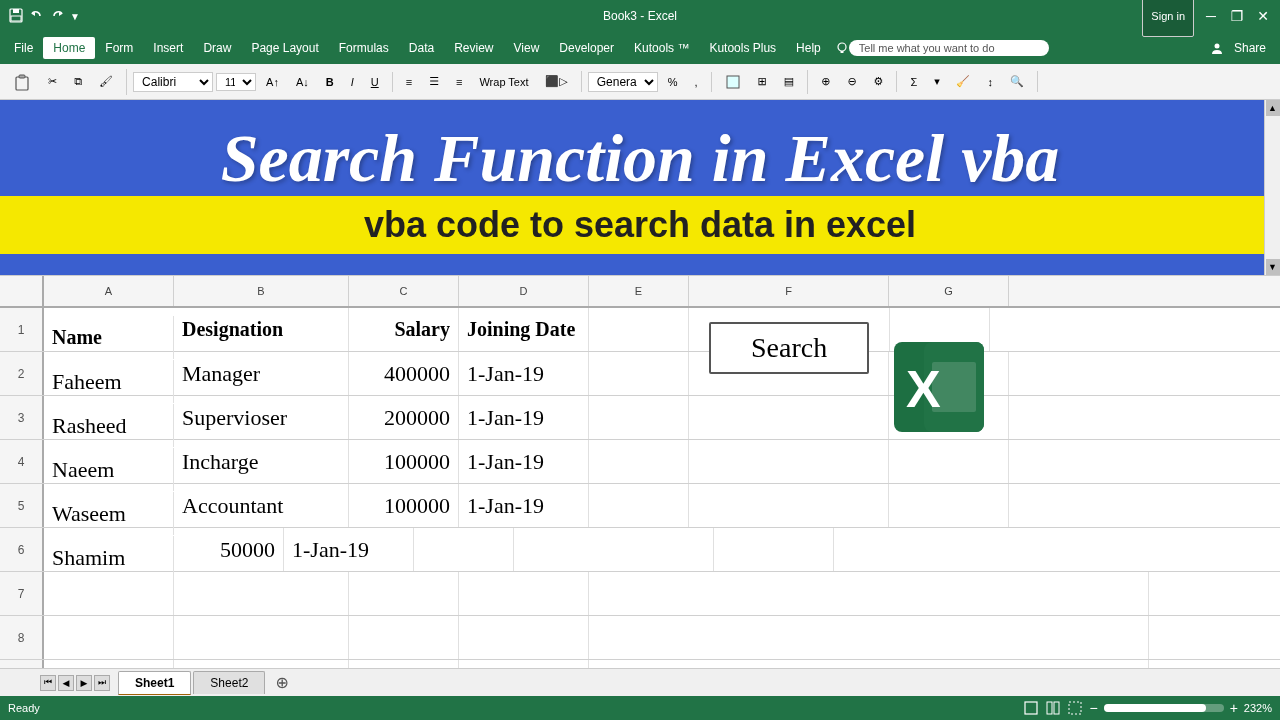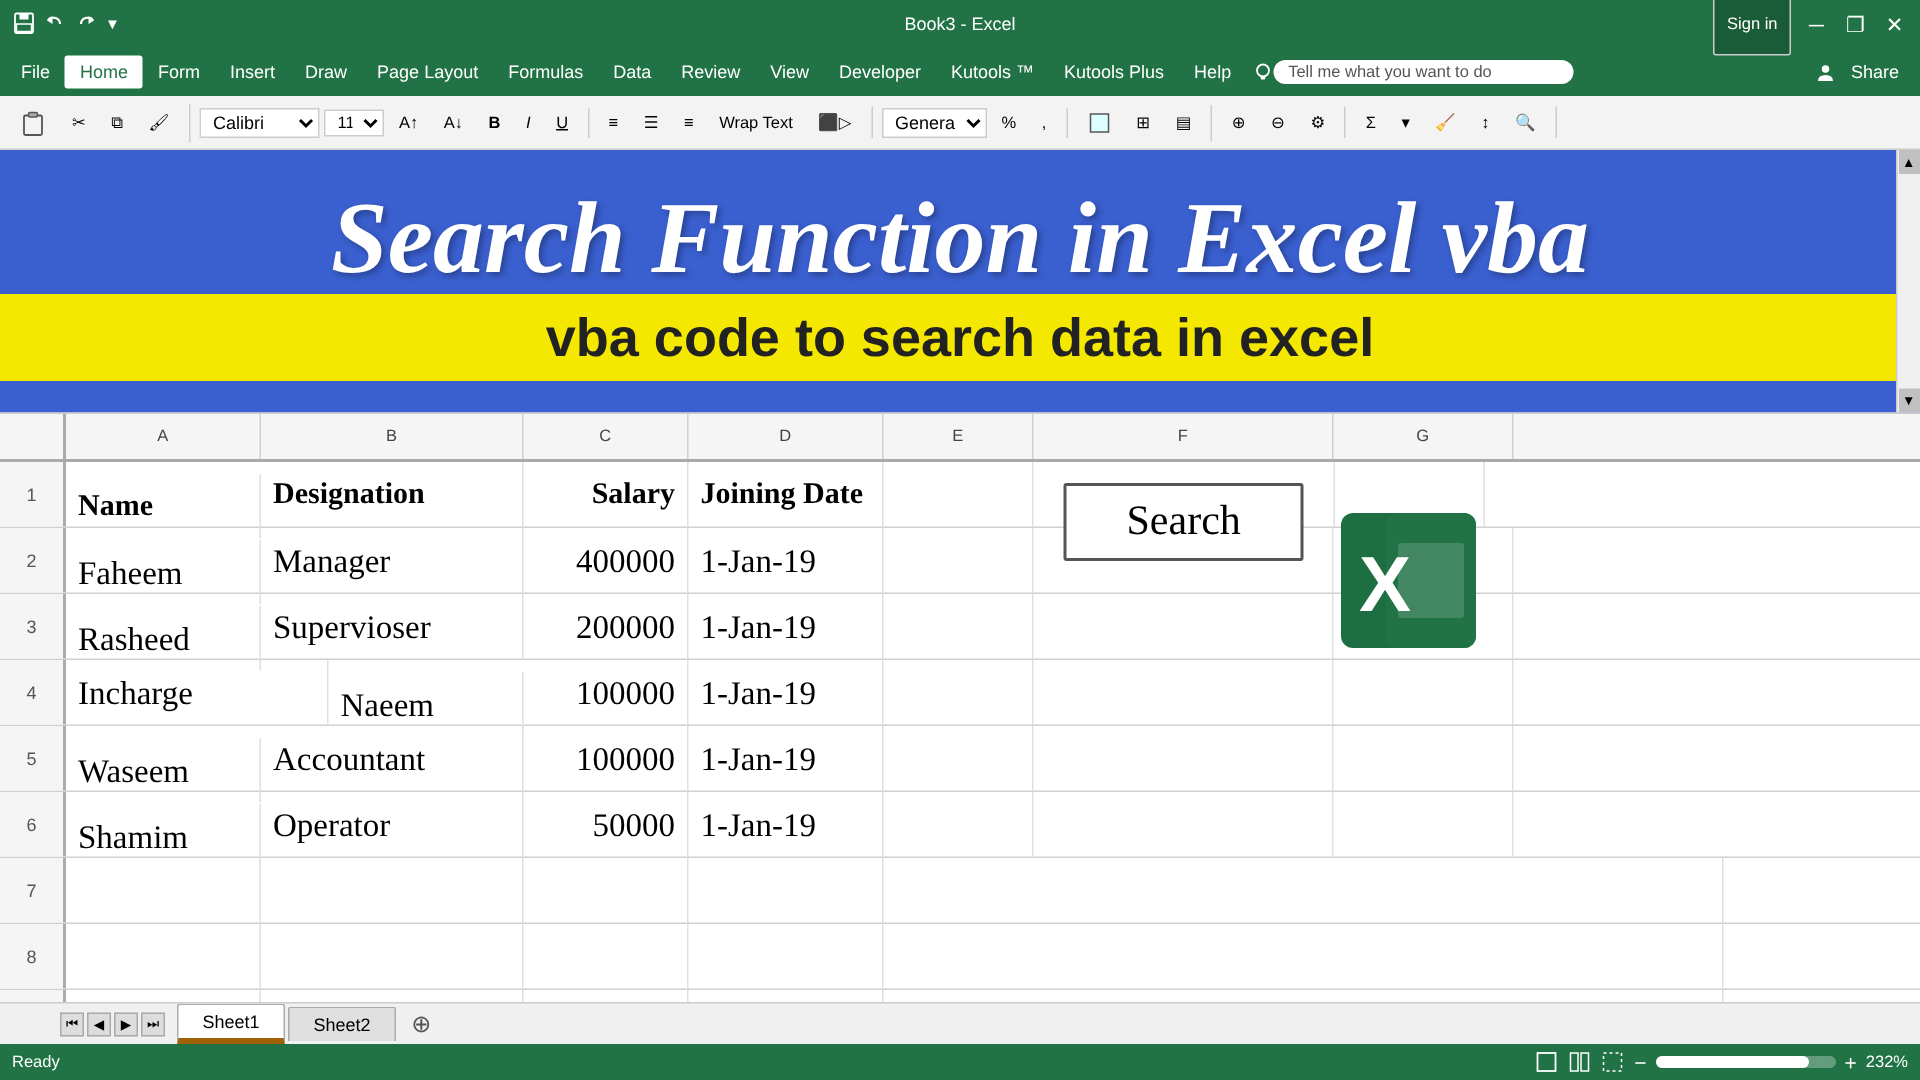--- a/index.html
+++ b/index.html
@@ -252,21 +252,21 @@
     .tab {
       padding: 4px 16px;
       border: 1px solid #aaa;
       border-bottom: none;
       background: #e0e0e0;
       font-size: 12px;
       cursor: pointer;
       margin-right: 2px;
       border-radius: 2px 2px 0 0;
     }
-    .tab.active { background: white; border-bottom: 5px solid #a16207; margin-bottom: -1px; }
+    .tab.active { background: white; border-bottom: 1px solid #a16207; margin-bottom: -1px; font-weight: bold; }
     .tab-add { padding: 3px 8px; font-size: 16px; cursor: pointer; color: #555; }
     .tab-arrows { display: flex; gap: 2px; margin-right: 8px; }
     .tab-arrow { width: 16px; height: 16px; background: #ddd; border: 1px solid #aaa; cursor: pointer; display: flex; align-items: center; justify-content: center; font-size: 9px; }
 
     
     .status-right { display: flex; align-items: center; gap: 6px; }
     .zoom-bar { width: 120px; height: 8px; background: rgba(255,255,255,0.3); border-radius: 4px; position: relative; }
     .zoom-fill { width: 85%; height: 100%; background: white; border-radius: 4px; }
     .zoom-pct { color: white; font-size: 11px; }
 
@@ -492,22 +492,22 @@
         <div class="cell cell-desig">Supervioser</div>
         <div class="cell cell-salary">200000</div>
         <div class="cell cell-date">1-Jan-19</div>
         <div class="cell cell-extra"></div>
         <div class="cell" style="min-width:200px;"></div>
         <div class="cell" style="min-width:120px;"></div>
       </div>
 
       <div class="grid-row">
         <div class="row-num">4</div>
+        <div class="cell cell-name">Naeem</div>
         <div class="cell cell-desig">Incharge</div>
-        <div class="cell cell-name">Naeem</div>
         <div class="cell cell-salary">100000</div>
         <div class="cell cell-date">1-Jan-19</div>
         <div class="cell cell-extra"></div>
         <div class="cell" style="min-width:200px;"></div>
         <div class="cell" style="min-width:120px;"></div>
       </div>
 
       <div class="grid-row">
         <div class="row-num">5</div>
         <div class="cell cell-name">Waseem</div>
@@ -515,21 +515,20 @@
         <div class="cell cell-salary">100000</div>
         <div class="cell cell-date">1-Jan-19</div>
         <div class="cell cell-extra"></div>
         <div class="cell" style="min-width:200px;"></div>
         <div class="cell" style="min-width:120px;"></div>
       </div>
 
       <div class="grid-row">
         <div class="row-num">6</div>
         <div class="cell cell-name">Shamim</div>
-        <div class="cell cell-desig">Operator</div>
         <div class="cell cell-salary">50000</div>
         <div class="cell cell-date">1-Jan-19</div>
         <div class="cell cell-extra"></div>
         <div class="cell" style="min-width:200px;"></div>
         <div class="cell" style="min-width:120px;"></div>
       </div>
 
       <div class="grid-row">
         <div class="row-num">7</div>
         <div class="cell" style="min-width:130px;"></div>

